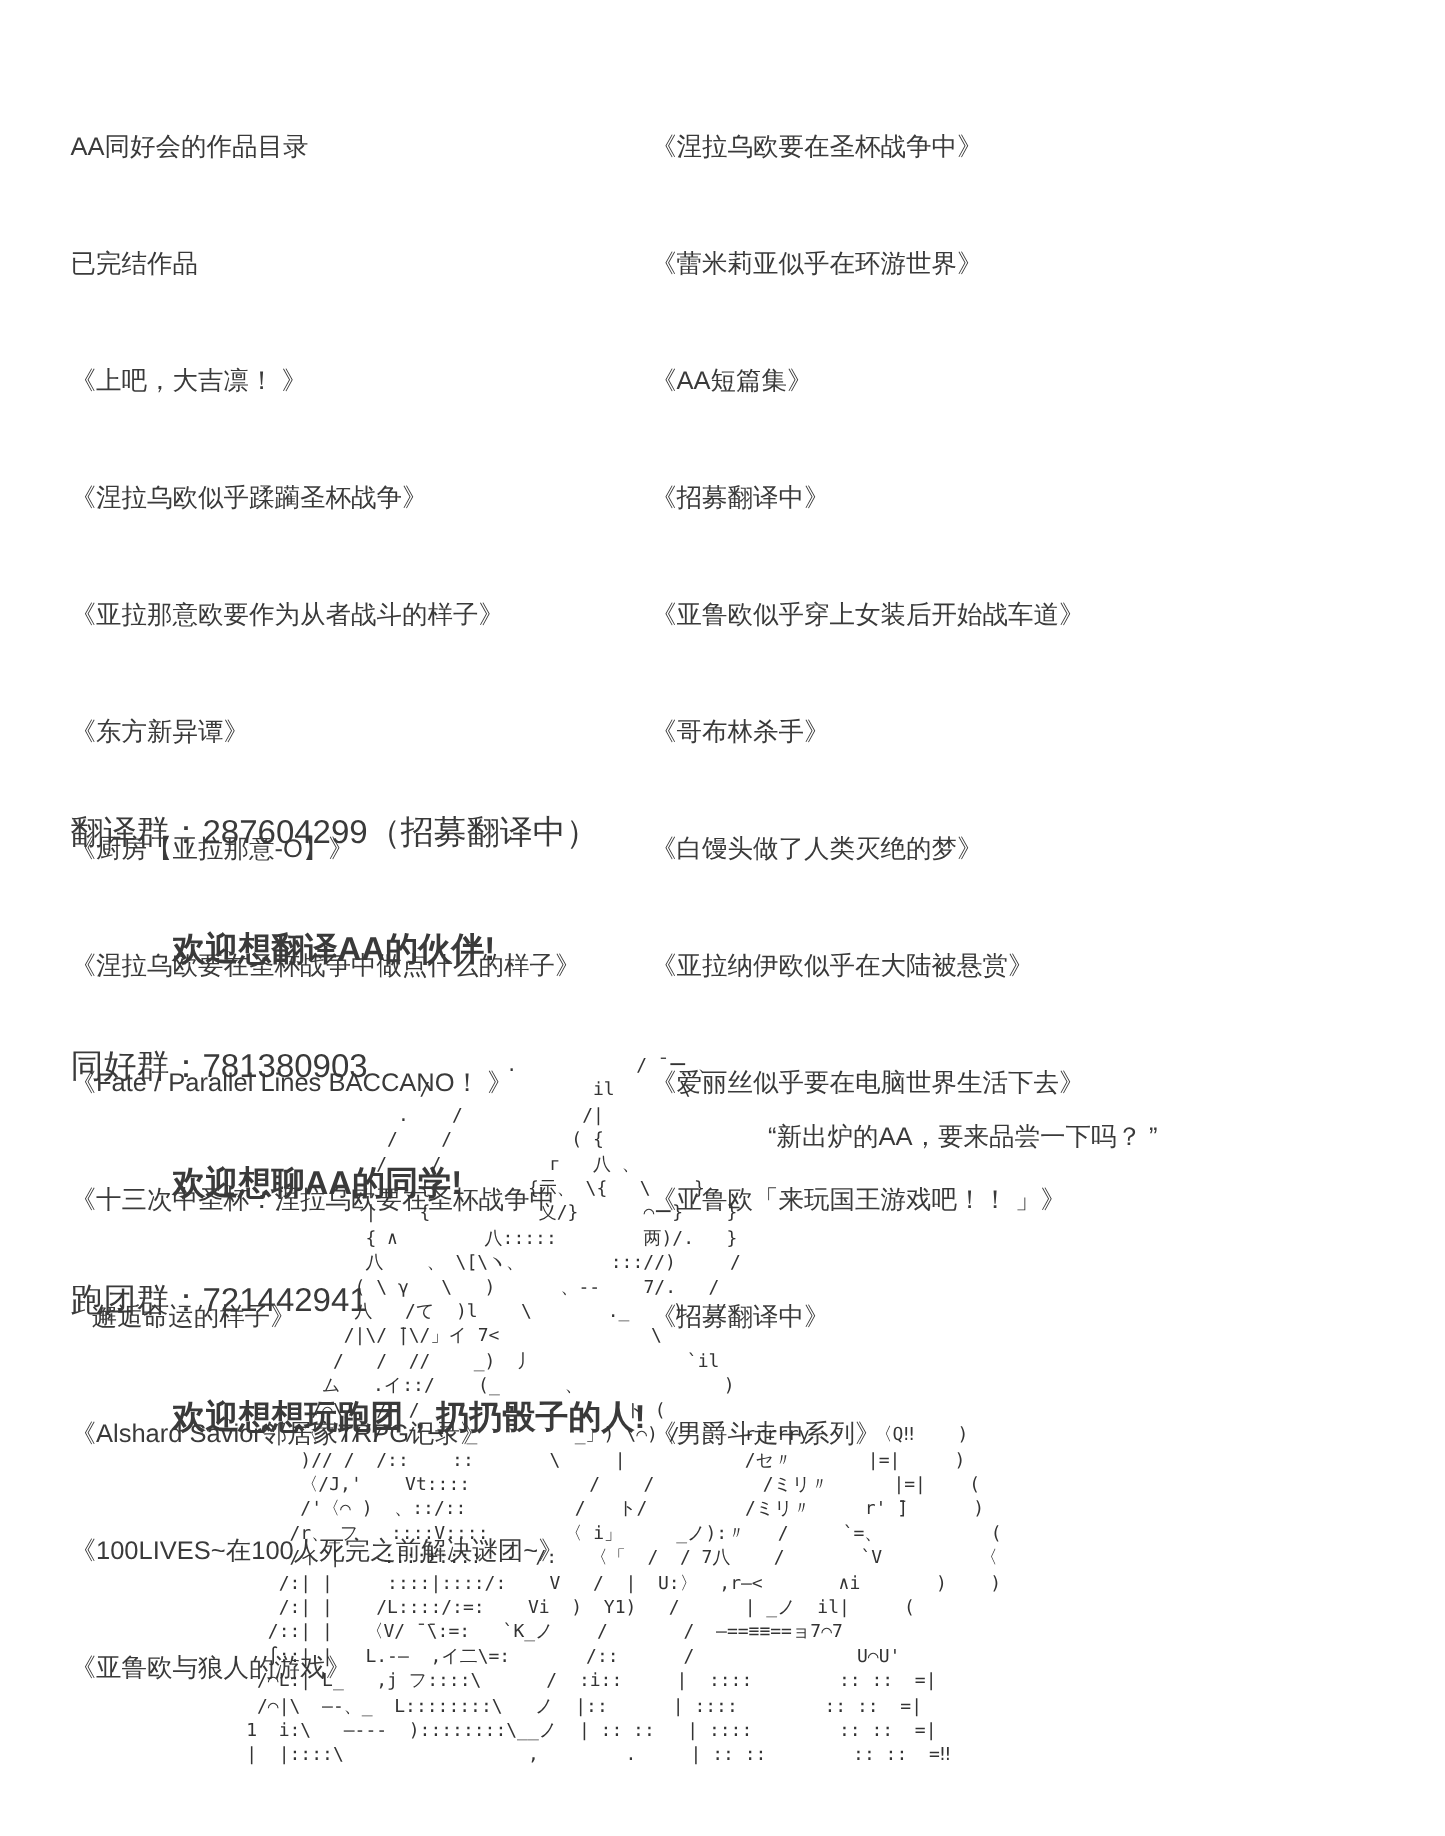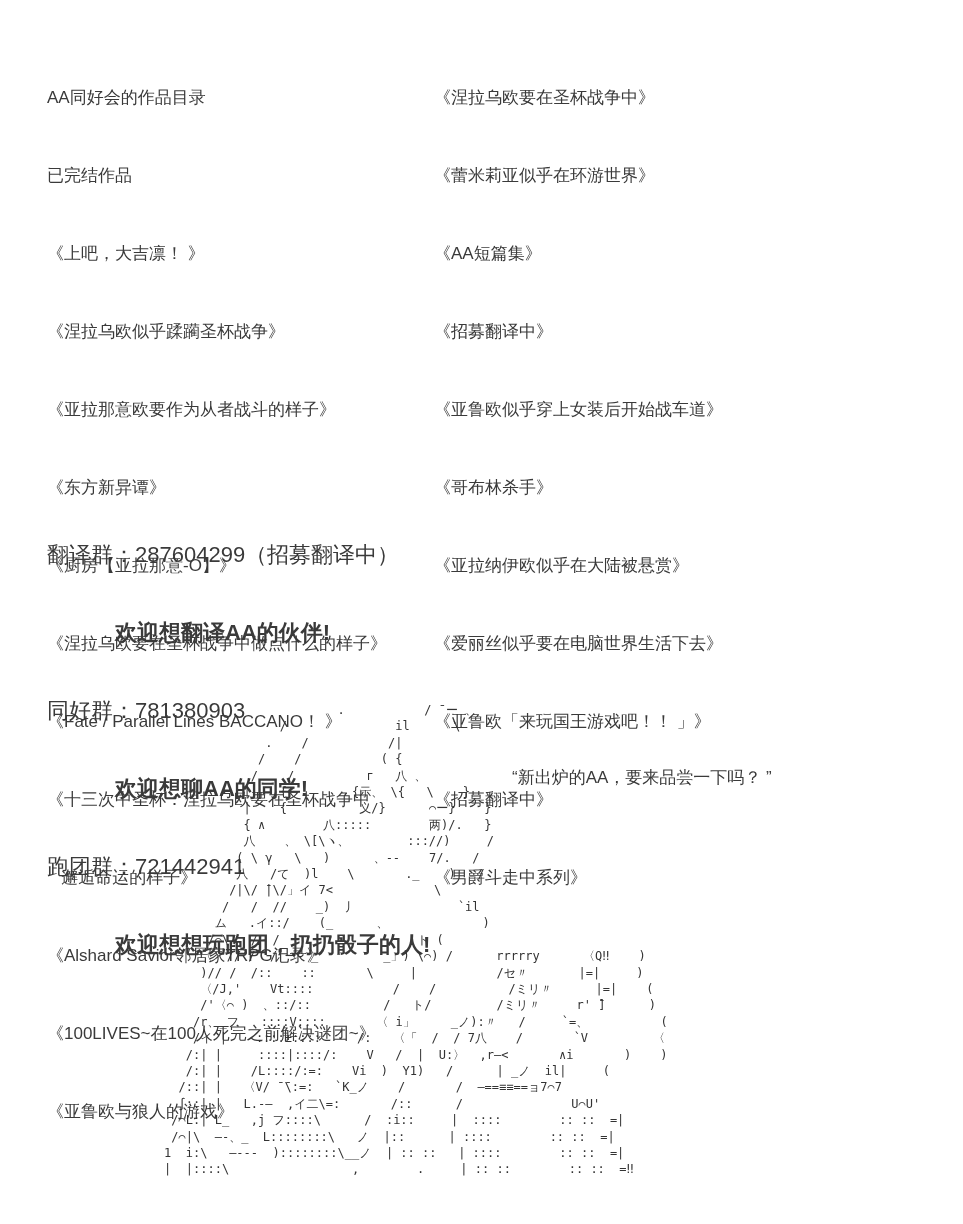--- a/index.html
+++ b/index.html
@@ -29,21 +29,20 @@
     font-size: 22px;
     line-height: 26px;
     white-space: pre;
   }
   .groups .note { padding-left: 68px; font-weight: bold; }
   .quote {
     left: 512px;
     top: 746px;
     font-size: 17px;
     white-space: pre;
-    margin-top: 20px;
   }
   .art {
     left: 128px;
     top: 702px;
     margin: 0;
     font-family: "DejaVu Sans Mono", monospace;
     font-size: 12px;
     line-height: 16.4px;
     color: #333333;
     white-space: pre;
@@ -69,20 +68,21 @@
   <div>《亚鲁欧与狼人的游戏》</div>
 </div>
 
 <div class="abs col right-col">
   <div>《涅拉乌欧要在圣杯战争中》</div>
   <div>《蕾米莉亚似乎在环游世界》</div>
   <div>《AA短篇集》</div>
   <div>《招募翻译中》</div>
   <div>《亚鲁欧似乎穿上女装后开始战车道》</div>
   <div>《哥布林杀手》</div>
+  <div>《白馒头做了人类灭绝的梦》</div>
   <div>《亚拉纳伊欧似乎在大陆被悬赏》</div>
   <div>《爱丽丝似乎要在电脑世界生活下去》</div>
   <div>《亚鲁欧「来玩国王游戏吧！！ 」》</div>
   <div>《招募翻译中》</div>
   <div>《男爵斗走中系列》</div>
   
   
   
   
   

